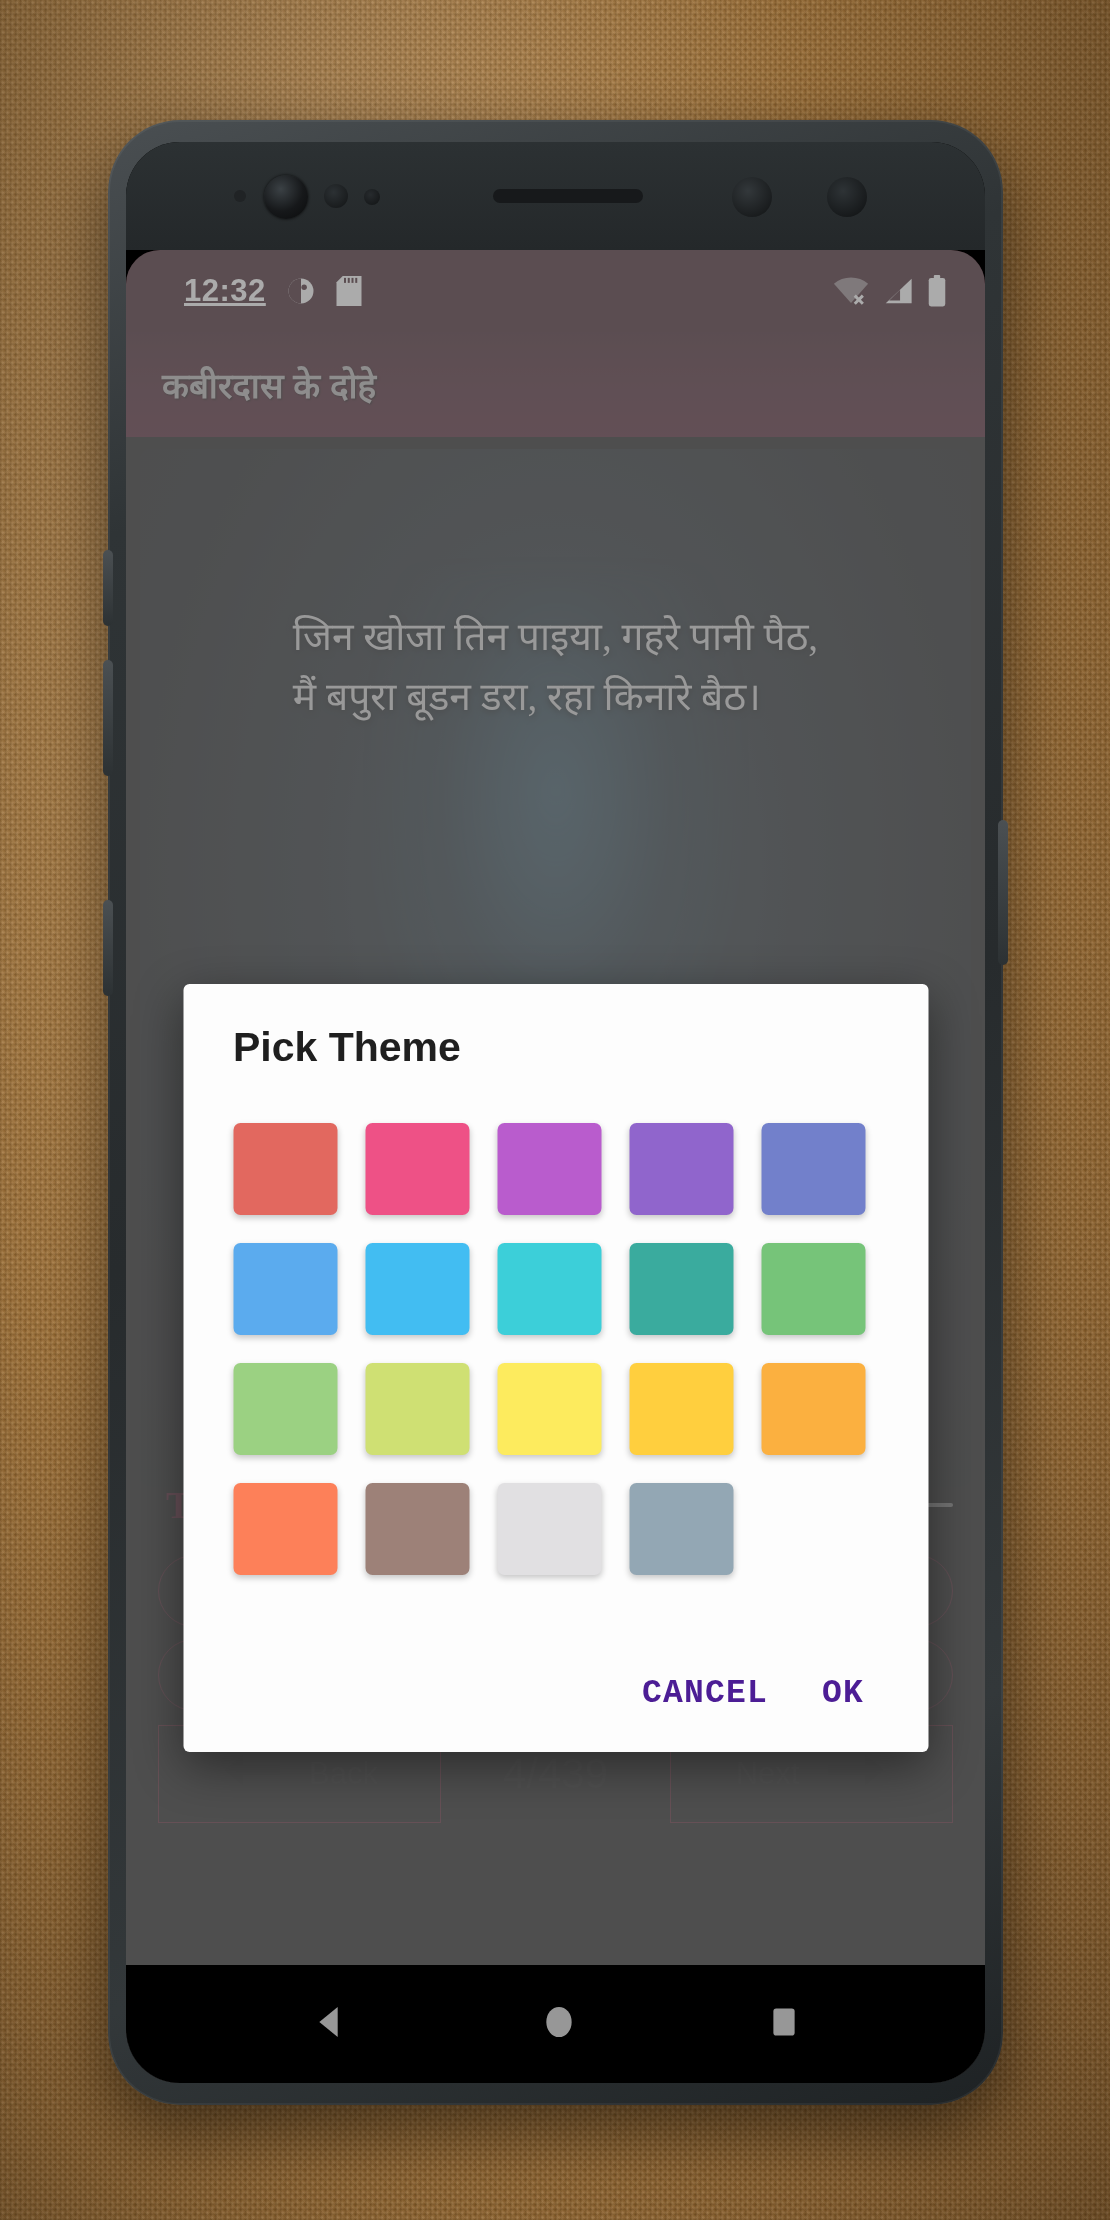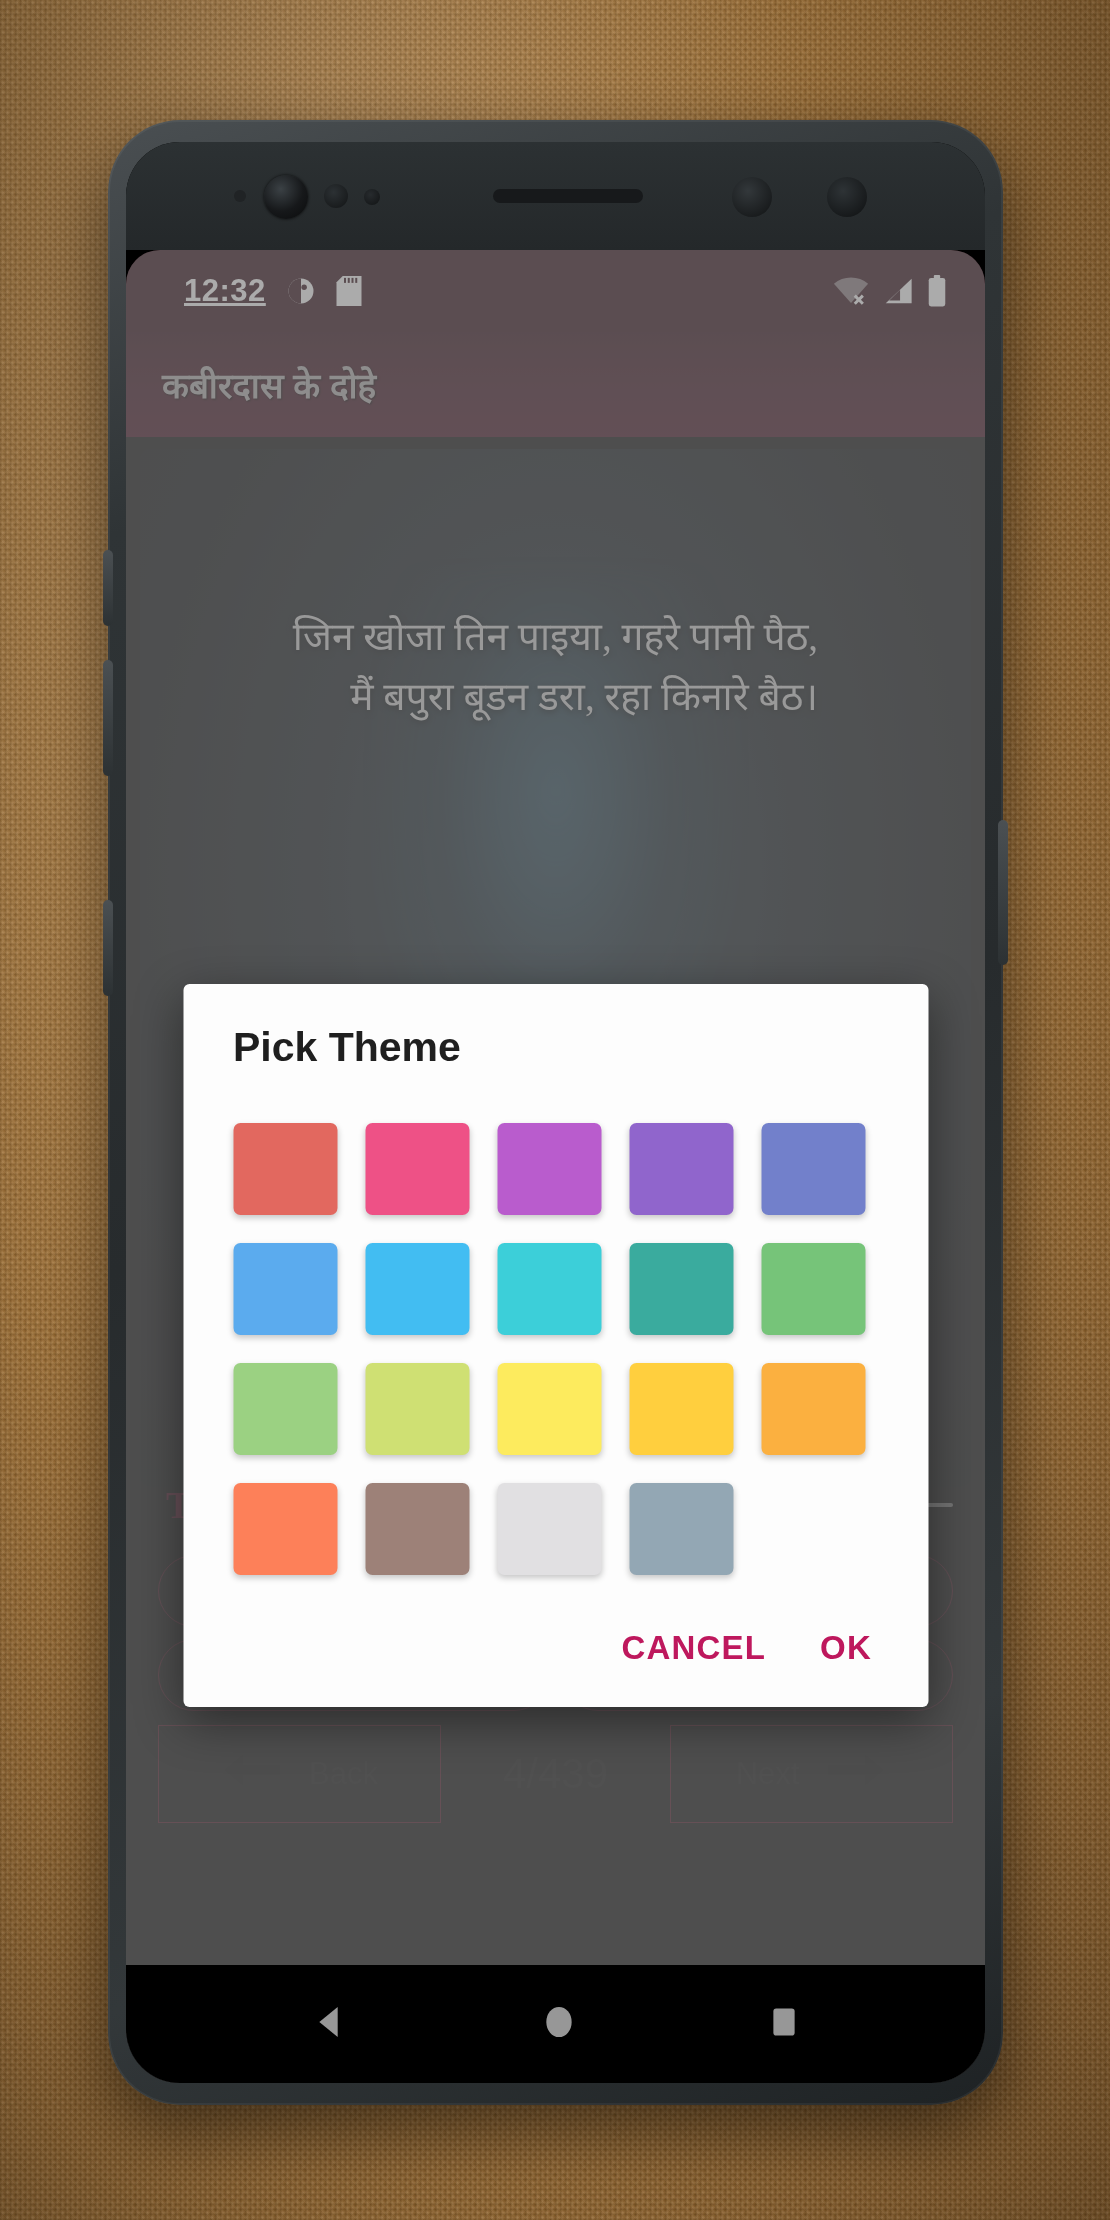--- a/index.html
+++ b/index.html
@@ -160,21 +160,21 @@
     position: absolute;
     left: 50%; top: 12%;
     width: 360px; height: 540px;
     transform: translateX(-50%);
     background: radial-gradient(ellipse at 50% 40%, rgba(46,90,110,0.55) 0%, rgba(20,40,52,0.25) 45%, rgba(0,0,0,0) 75%);
     filter: blur(8px);
   }
   #quote-text {
     position: relative;
     margin-top: 158px;
-    text-align: right;
+    text-align: left;
     color: #cfcfcf;
     font-family: "Liberation Serif", serif;
     font-size: 39px;
     line-height: 1.55;
     text-shadow: 0 2px 6px rgba(0,0,0,0.9);
     padding: 0 24px;
     white-space: pre-line;
   }
 
   
@@ -301,21 +301,21 @@
   #pick-theme-dialog {
     position: absolute;
     left: 50%;
     transform: translateX(-50%);
     top: 734px;
     width: 745px;
     background: #fdfdfd;
     border-radius: 6px;
     box-shadow: 0 14px 48px rgba(0,0,0,0.45);
     z-index: 50;
-    padding: 40px 0 0 0;
+    padding: 40px 8px 0 0;
   }
   #dialog-title {
     padding: 0 50px 0 50px;
     font-size: 41px;
     color: #1f1f1f;
     font-weight: bold;
     font-family: "Liberation Sans", sans-serif;
   }
   #swatch-grid {
     display: grid;
@@ -333,26 +333,27 @@
   #dialog-actions {
     display: flex;
     justify-content: flex-end;
     align-items: center;
     gap: 54px;
     padding: 34px 56px 40px 0;
   }
   .dialog-action {
     background: transparent;
     border: none;
-    color: #be185d;
+    color: #4c1d95;
     font-size: 33px;
     font-weight: bold;
     letter-spacing: 1.2px;
-    font-family: Liberation Sans, sans-serif;
+    font-family: Liberation Mono, monospace;
     cursor: pointer;
+    margin-top: 46px;
   }
 </style>
 </head>
 <body>
 
 <div id="bg-wrap"></div>
 <div id="vignette"></div>
 
 <div id="phone-device">
   <div class="side-btn" id="vol-up"></div>

